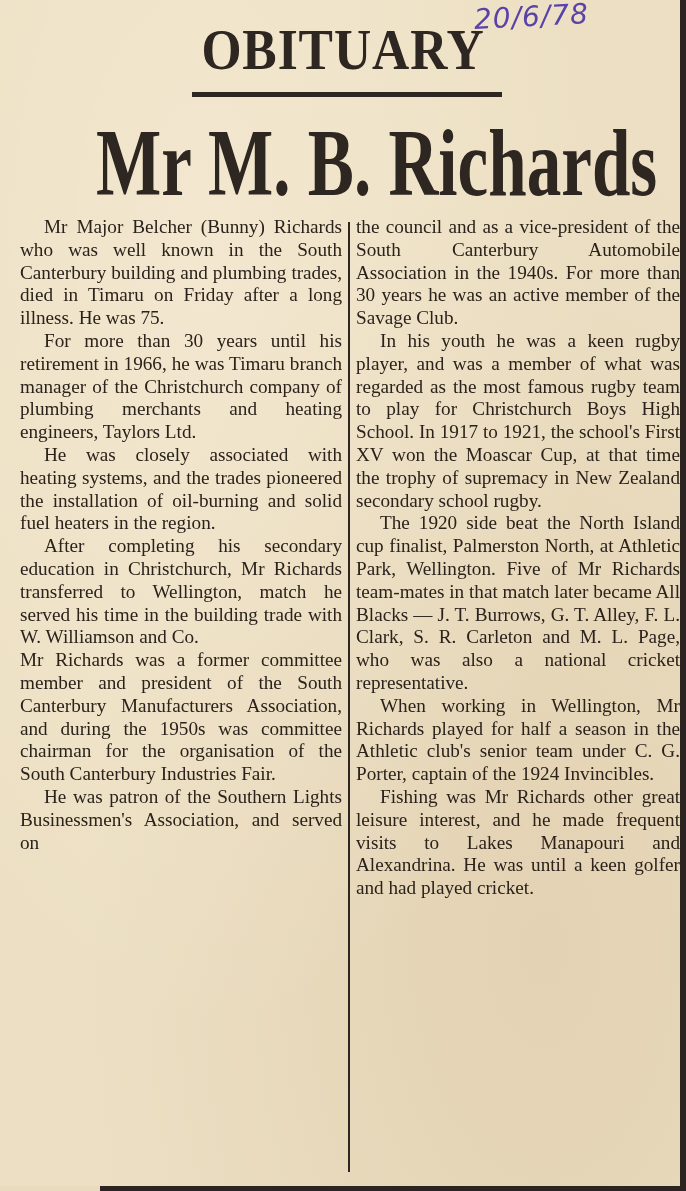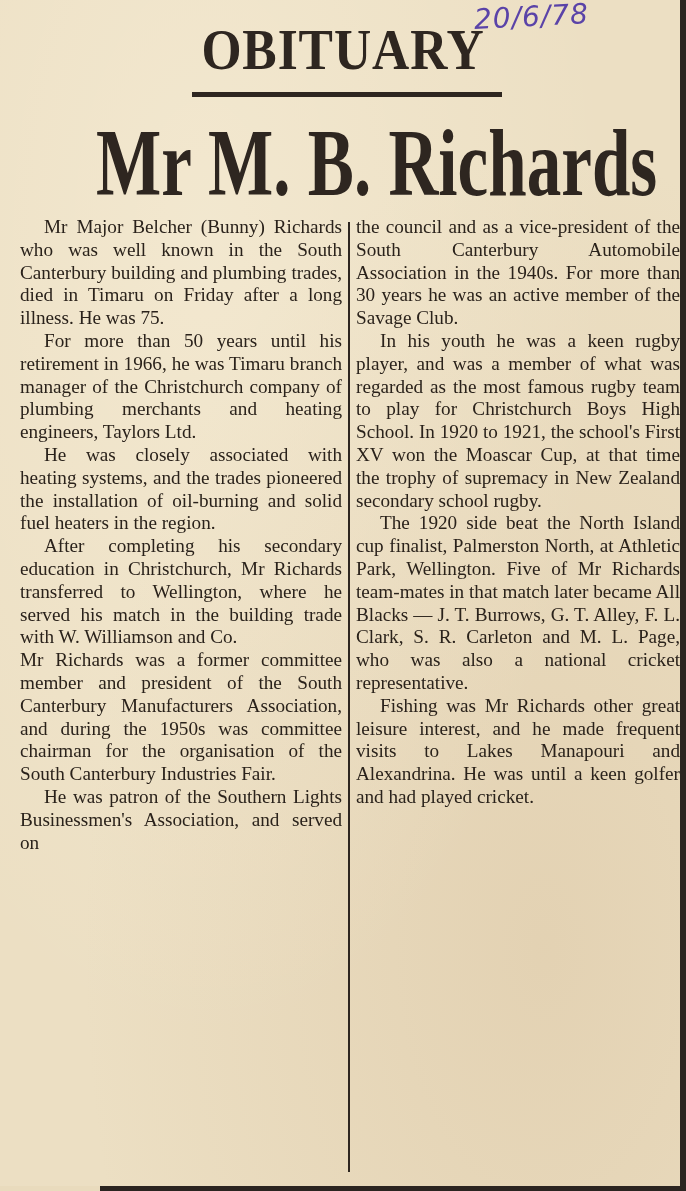--- a/index.html
+++ b/index.html
@@ -120,26 +120,27 @@
 <div class="handwritten-date">20/6/78</div>
 
 <div class="kicker">OBITUARY</div>
 <div class="kicker-rule"></div>
 
 <div class="headline">Mr M. B. Richards</div>
 
 <div class="columns">
   <div class="col col-left">
     <p>Mr Major Belcher (Bunny) Richards who was well known in the South Canterbury building and plumbing trades, died in Timaru on Friday after a long illness. He was 75.</p>
-    <p>For more than 50 years until his retirement in 1966, he was Timaru branch manager of the Christchurch company of plumbing merchants and heating engineers, Taylors Ltd.</p>
+    <p>For more than 30 years until his retirement in 1966, he was Timaru branch manager of the Christchurch company of plumbing merchants and heating engineers, Taylors Ltd.</p>
     <p>He was closely associated with heating systems, and the trades pioneered the installation of oil-burning and solid fuel heaters in the region.</p>
-    <p>After completing his secondary education in Christchurch, Mr Richards transferred to Wellington, where he served his match in the building trade with W. Williamson and Co.</p>
+    <p>After completing his secondary education in Christchurch, Mr Richards transferred to Wellington, match he served his time in the building trade with W. Williamson and Co.</p>
     <p class="noindent">Mr Richards was a former committee member and president of the South Canterbury Manufacturers Association, and during the 1950s was committee chairman for the organisation of the South Canterbury Industries Fair.</p>
     <p>He was patron of the Southern Lights Businessmen's Association, and served on</p>
   </div>
   <div class="col-rule"></div>
   <div class="col col-right">
     <p class="noindent">the council and as a vice-president of the South Canterbury Automobile Association in the 1940s. For more than 30 years he was an active member of the Savage Club.</p>
-    <p>In his youth he was a keen rugby player, and was a member of what was regarded as the most famous rugby team to play for Christchurch Boys High School. In 1920 to 1921, the school's First XV won the Moascar Cup, at that time the trophy of supremacy in New Zealand secondary school rugby.</p>
+    <p>In his youth he was a keen rugby player, and was a member of what was regarded as the most famous rugby team to play for Christchurch Boys High School. In 1917 to 1921, the school's First XV won the Moascar Cup, at that time the trophy of supremacy in New Zealand secondary school rugby.</p>
     <p>The 1920 side beat the North Island cup finalist, Palmerston North, at Athletic Park, Wellington. Five of Mr Richards team-mates in that match later became All Blacks — J. T. Burrows, G. T. Alley, F. L. Clark, S. R. Carleton and M. L. Page, who was also a national cricket representative.</p>
+    <p>When working in Wellington, Mr Richards played for half a season in the Athletic club's senior team under C. G. Porter, captain of the 1924 Invincibles.</p>
     <p>Fishing was Mr Richards other great leisure interest, and he made frequent visits to Lakes Manapouri and Alexandrina. He was until a keen golfer and had played cricket.</p>
   </div>
 </div>
 
 </body></html>

